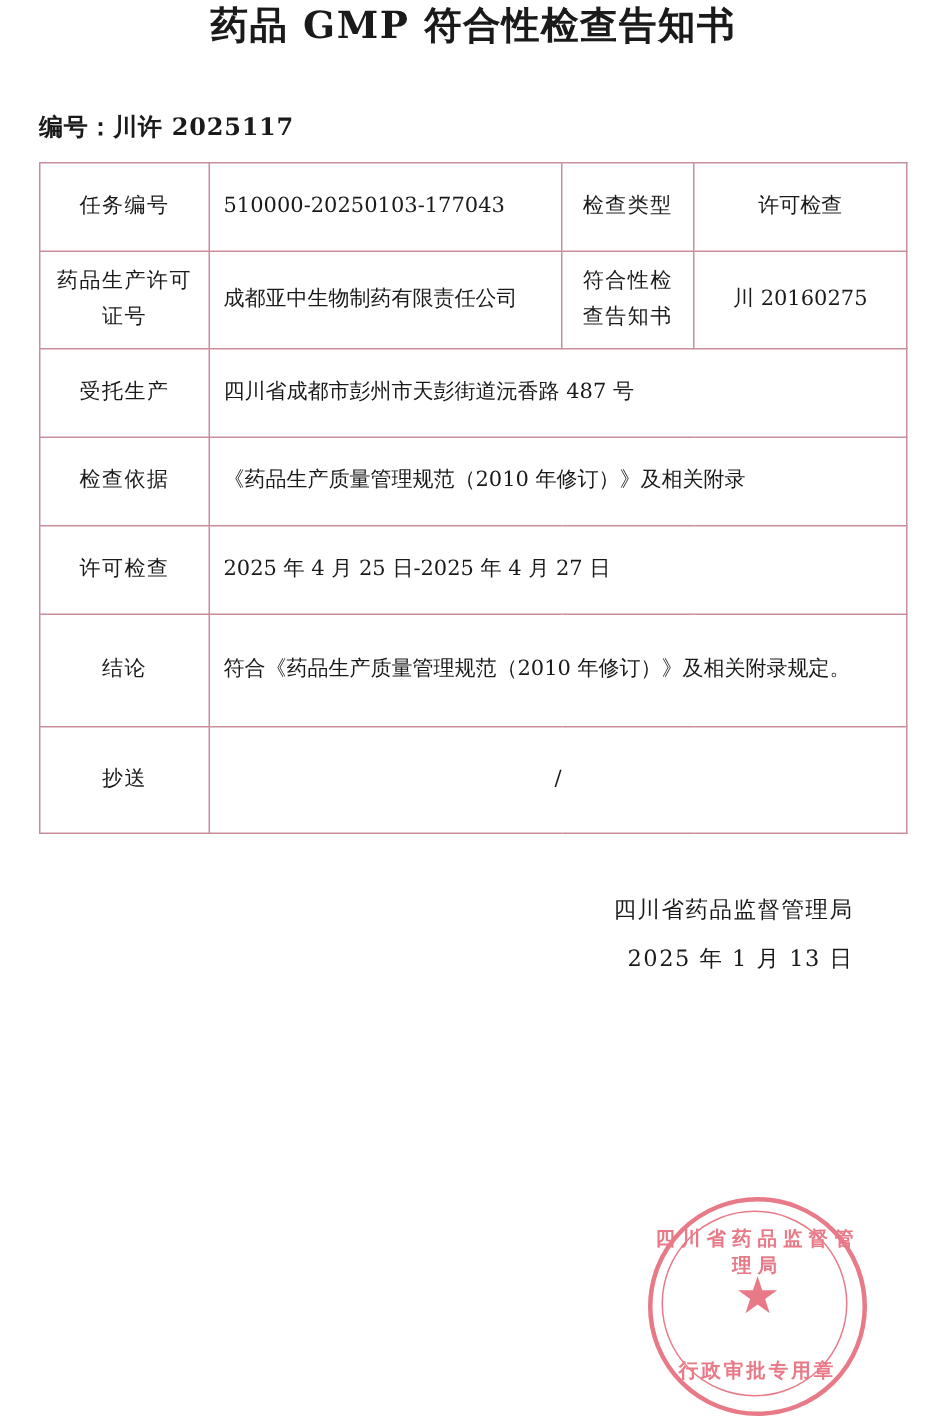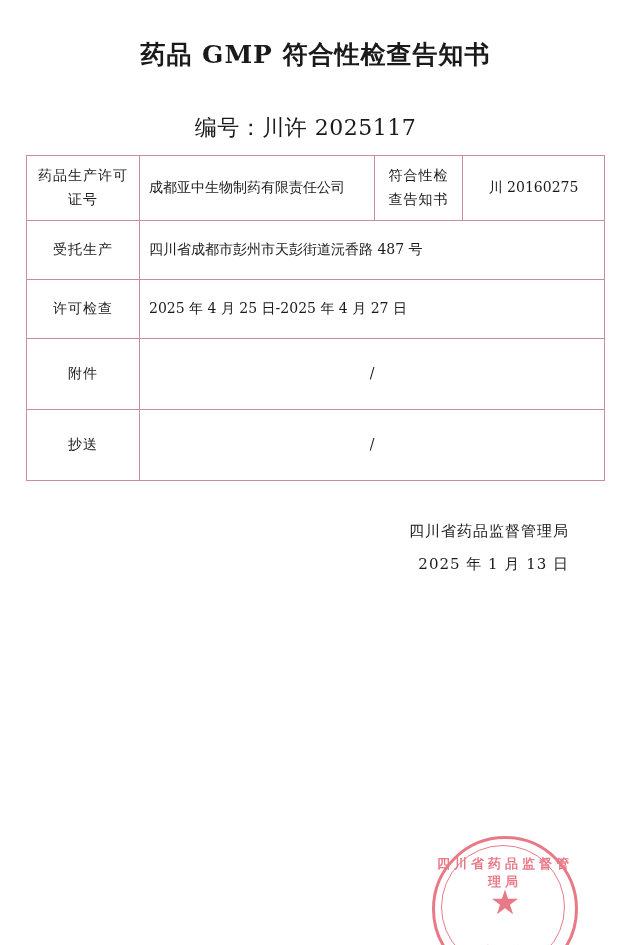--- a/index.html
+++ b/index.html
@@ -20,28 +20,27 @@
     width: 631px;
     height: 945px;
     box-sizing: border-box;
     padding: 0 26px;
   }
   .doc-title {
     text-align: center;
     font-size: 25px;
     font-weight: bold;
     letter-spacing: 1px;
-    margin-top: 38px;
     margin-bottom: 0;
     font-family: "DejaVu Serif", "Liberation Serif", serif;
   }
   .doc-number-row {
-    text-align: center;
-    font-size: 22px;
-    font-weight: normal;
+    text-align: left;
+    font-size: 16px;
+    font-weight: bold;
     margin-top: 42px;
     padding-right: 20px;
     letter-spacing: 0.5px;
   }
   table.main {
     border-collapse: collapse;
     width: 578px;
     margin-top: 12px;
     table-layout: fixed;
   }
@@ -146,36 +145,46 @@
 
   <table class="main">
     <colgroup>
       <col style="width:113px">
       <col style="width:235px">
       <col style="width:88px">
       <col style="width:142px">
     </colgroup>
     <tbody>
       <tr class="row-tall">
+        <td class="label">任务编号</td>
+        <td class="value">510000-20250103-177043</td>
+        <td class="label">检查类型</td>
+        <td class="center">许可检查</td>
+      </tr>
+      <tr class="row-tall">
         <td class="label">药品生产许可证号</td>
         <td class="value">成都亚中生物制药有限责任公司</td>
         <td class="label">符合性检查告知书</td>
         <td class="center">川 20160275</td>
       </tr>
       <tr class="row-tall">
         <td class="label">受托生产</td>
         <td class="value" colspan="3">四川省成都市彭州市天彭街道沅香路 487 号</td>
       </tr>
       <tr class="row-tall">
+        <td class="label">检查依据</td>
+        <td class="value" colspan="3">《药品生产质量管理规范（2010 年修订）》及相关附录</td>
+      </tr>
+      <tr class="row-tall">
         <td class="label">许可检查</td>
         <td class="value" colspan="3">2025 年 4 月 25 日-2025 年 4 月 27 日</td>
       </tr>
       <tr>
-        <td class="label">附件</td>
-        <td class="slash" colspan="3" style="height:54px">/</td>
+        <td class="label">结论</td>
+        <td class="value" colspan="3" style="height:58px">符合《药品生产质量管理规范（2010 年修订）》及相关附录规定。</td>
       </tr>
       <tr>
         <td class="label">抄送</td>
         <td class="slash" colspan="3" style="height:54px">/</td>
       </tr>
     </tbody>
   </table>
 
   <div class="footer">
     <div class="org">四川省药品监督管理局</div>

